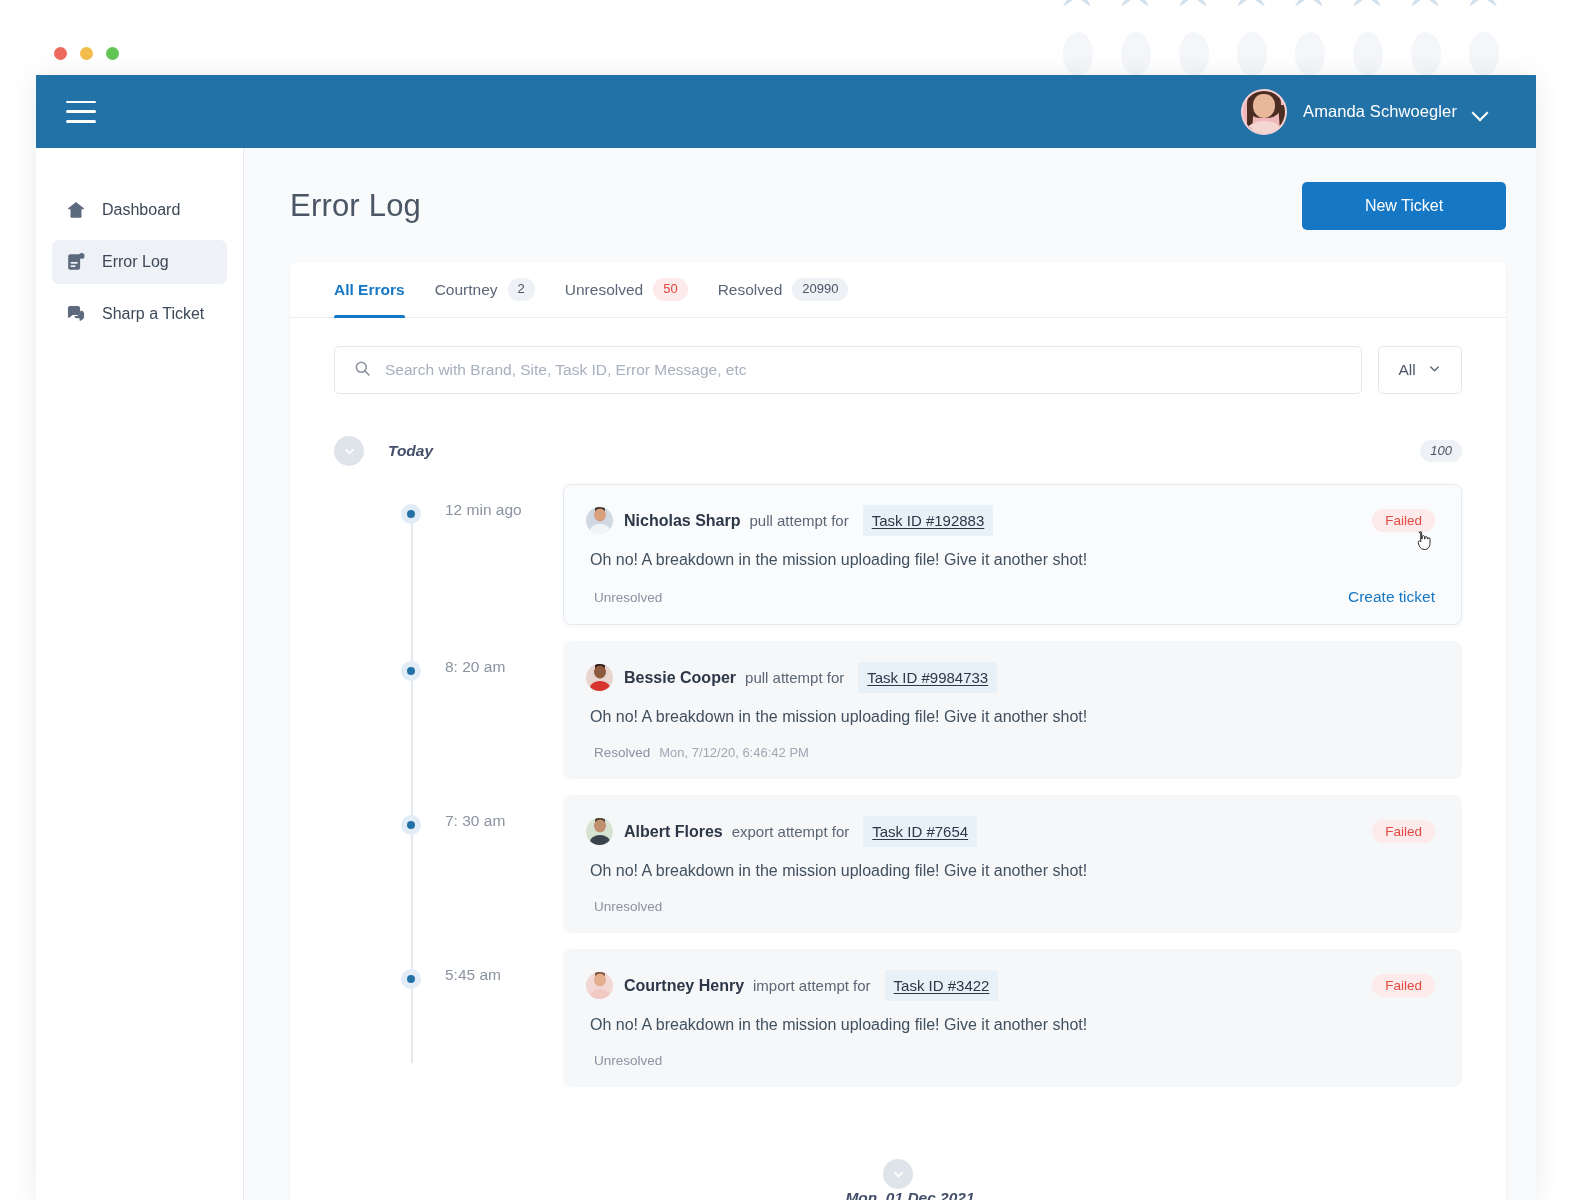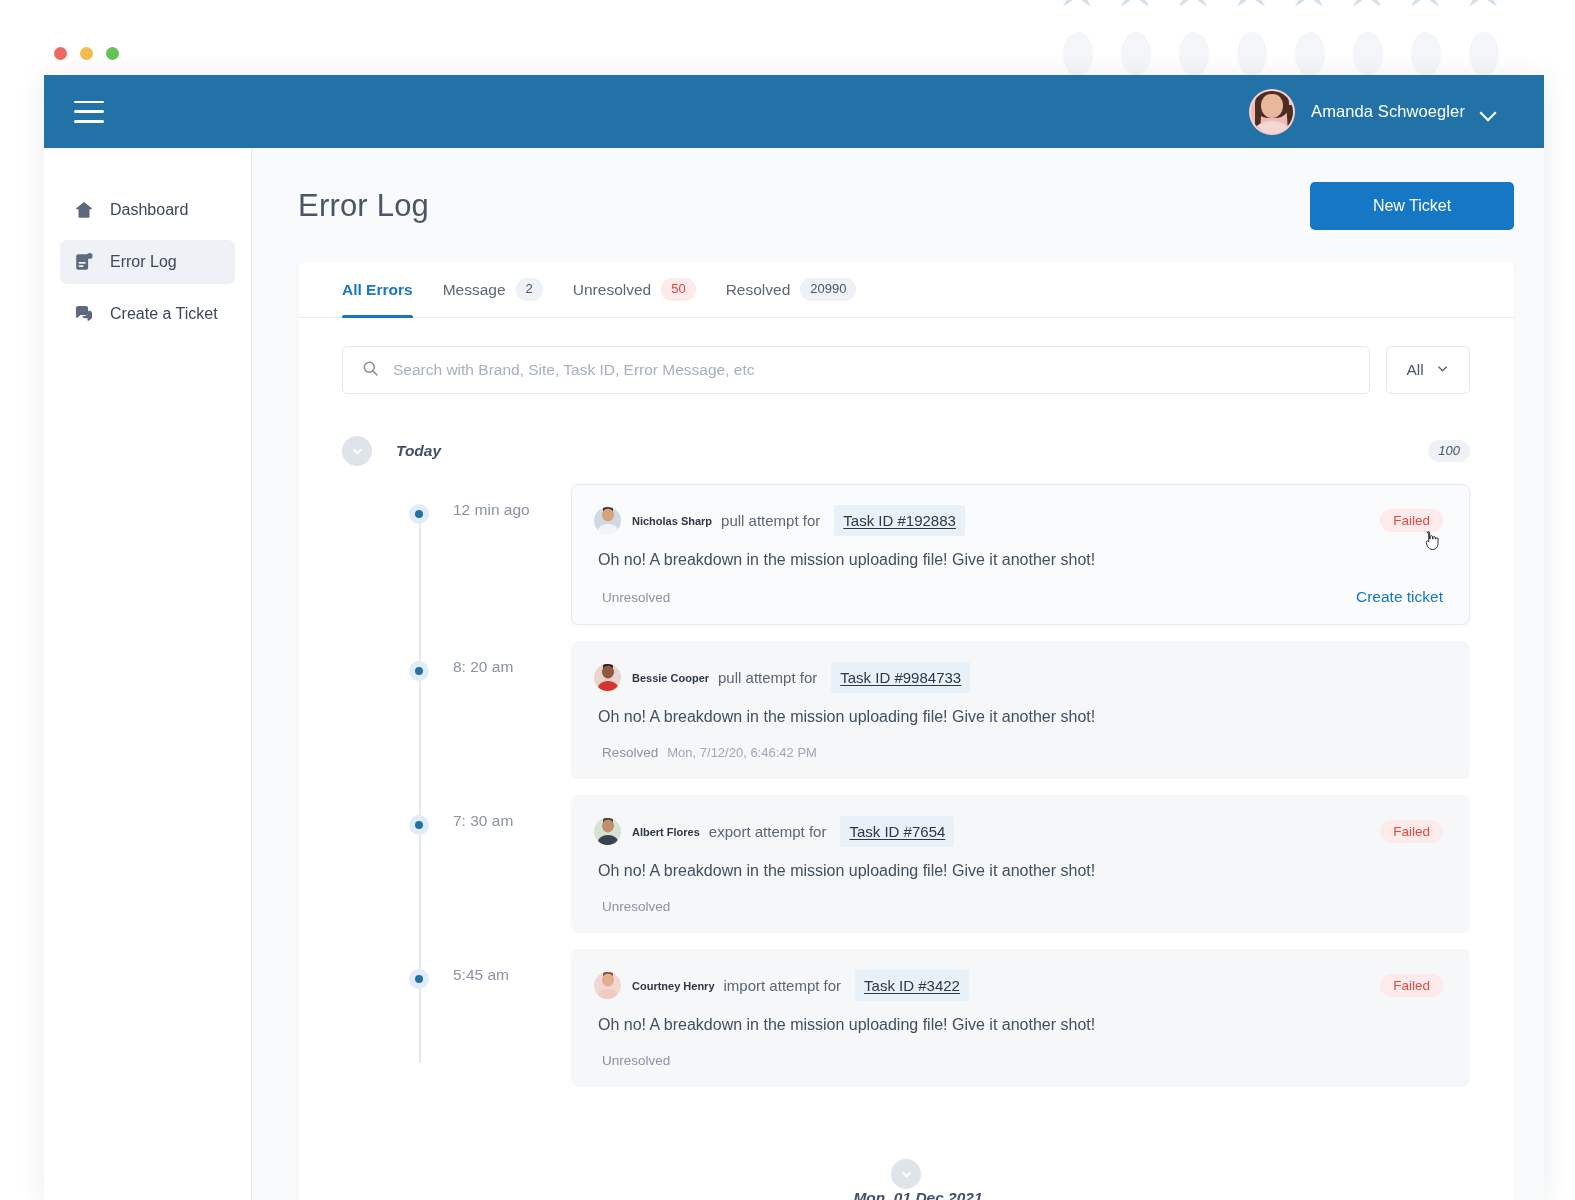--- a/index.html
+++ b/index.html
@@ -39,21 +39,21 @@
     position: absolute; left: 54px; top: 47px;
     display: flex; gap: 13px; align-items: center;
   }
   .dot { width: 13px; height: 13px; border-radius: 50%; }
   .dot.red    { background: #ee6a5f; }
   .dot.yellow { background: #f2bd4d; }
   .dot.green  { background: #61c454; }
 
   
   .app-window {
-    position: absolute; left: 44px; top: 75px;
+    position: absolute; left: 36px; top: 75px;
     width: 1500px; height: 1125px;
     background: #fdba74;
     box-shadow: 0 2px 24px rgba(40,60,90,0.10);
     overflow: hidden;
   }
 
   
   .topbar {
     height: 73px; background: #2272a8;
     display: flex; align-items: center;
@@ -272,21 +272,21 @@
   }
   .av-bg { position:absolute; inset:0; }
   .av-head {
     position:absolute; left:50%; top:30%; transform:translate(-50%,-50%);
     width:12px; height:13px; border-radius:50%;
   }
   .av-body {
     position:absolute; left:50%; bottom:-3px; transform:translateX(-50%);
     width:20px; height:13px; border-radius:50% 50% 0 0;
   }
-  .err-name { font-size: 11px; color: #2d3748; font-weight: 600; }
+  .err-name { font-size: 16px; color: #2d3748; font-weight: 600; }
   .err-action { font-size: 15px; color: #5b6676; margin-left: 9px; }
   .task-chip {
     margin-left: 14px;
     background: #e8f0f8; color: #2d3748;
     font-size: 15px; padding: 7px 9px;
     text-decoration: underline; text-underline-offset: 2px;
     cursor: pointer; border-radius: 2px;
   }
   .status-tag {
     margin-left: auto;
@@ -407,40 +407,40 @@
           <span>Error Log</span>
         </div>
 
         <div class="nav-item">
           <span class="nav-icon">
             <svg viewBox="0 0 24 24" width="22" height="22" fill="currentColor">
               <path d="M3.2 5.6c0-1.3 1-2.3 2.3-2.3h8.6c1.3 0 2.3 1 2.3 2.3v5.2c0 1.3-1 2.3-2.3 2.3H8.3L4.6 16c-.5.4-1.4.1-1.4-.6V5.6z"></path>
               <path d="M18.2 8.4c1.5.3 2.6 1.5 2.6 3v4c0 .8-.3 1.4-.9 1.9l-2.6 2c-.5.4-1.4.1-1.4-.6v-2.1h-3.3c-1.3 0-2.3-1-2.3-2.3h1.6c2.6 0 4.7-2.1 4.7-4.7V8.4z"></path>
             </svg>
           </span>
-          <span>Create a Ticket</span>
+          <span>Sharp a Ticket</span>
         </div>
 
       </div>
 
       <div class="main">
 
         <div class="page-head">
           <h1 class="page-title">Error Log</h1>
           <button class="btn-primary">New Ticket</button>
         </div>
 
         <div class="panel">
 
           <div class="tabs" id="tabbar">
               <div class="tab active">
                 <span>All Errors</span>
               </div>
               <div class="tab">
-                <span>Message</span>
+                <span>Courtney</span>
                 <span class="badge-pill">2</span>
               </div>
               <div class="tab">
                 <span>Unresolved</span>
                 <span class="badge-pill danger">50</span>
               </div>
               <div class="tab">
                 <span>Resolved</span>
                 <span class="badge-pill">20990</span>
               </div>

